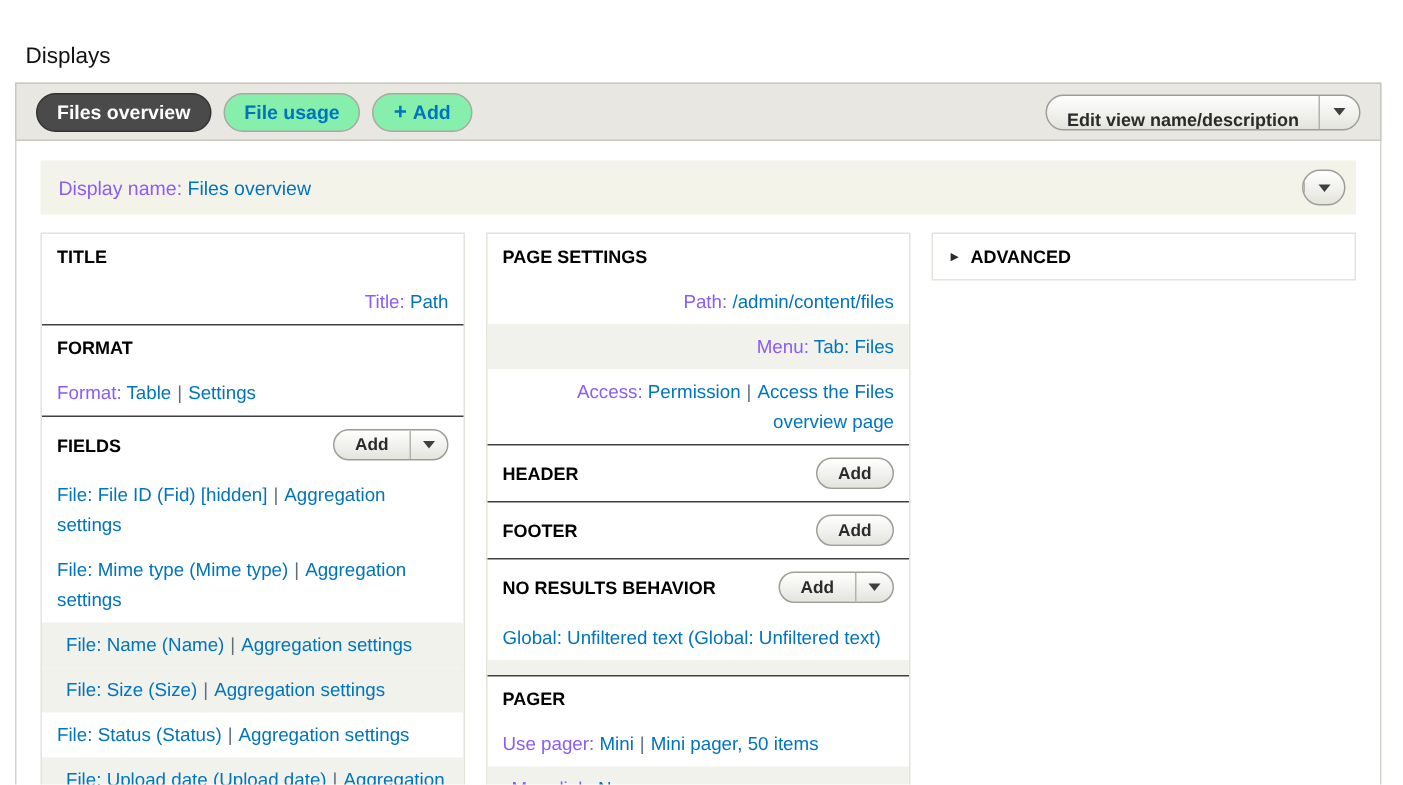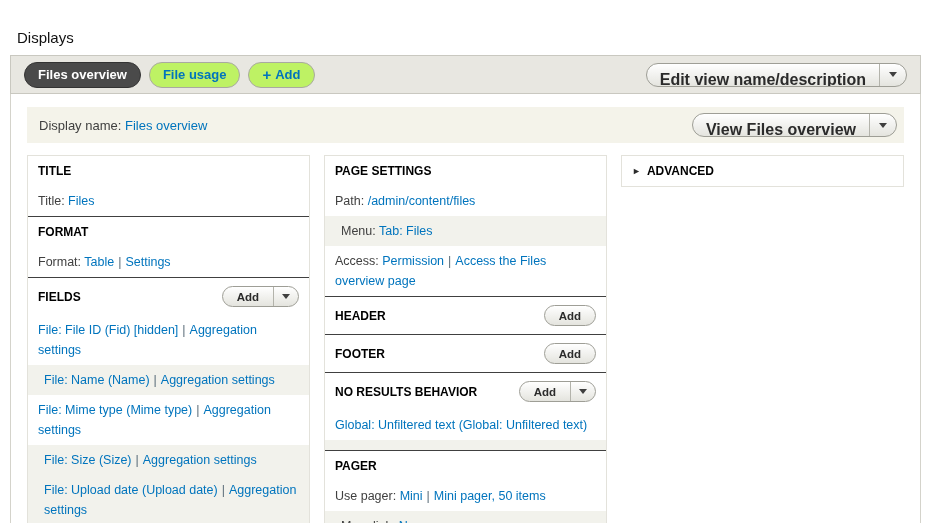--- a/index.html
+++ b/index.html
@@ -16,31 +16,31 @@
     margin:0 10px; width:911px; height:39px;
     background:#e8e7e1; border:1px solid #c9c8c0;
     display:flex; align-items:center; padding:0 13px;
   }
   .tab {
     height:26px; display:inline-flex; align-items:center;
     border-radius:13px; padding:0 13px; margin-right:8px;
     font-size:13px; font-weight:bold; cursor:pointer; white-space:nowrap;
   }
   .tab.active { background:#4a4a4a; color:#fff; border:1px solid #333; }
-  .tab.inactive { background:#bef264; color:#0074bd; border:1px solid #a9a9a1; }
+  .tab.inactive { background:#86efac; color:#0074bd; border:1px solid #a9a9a1; }
   .tab .plus { font-size:15px; font-weight:bold; margin-right:4px; line-height:1; }
   
   .pill {
     display:inline-flex; align-items:stretch; height:24px;
     border:1px solid #9e9e96; border-radius:12px; overflow:hidden;
     background:linear-gradient(#ffffff,#e4e4de); cursor:pointer;
   }
   .pill .pill-label {
     display:flex; align-items:center; padding:16px 13px;
-    font-size:16px; font-weight:bold; color:#2b2b2b; white-space:nowrap;
+    font-size:12px; font-weight:bold; color:#2b2b2b; white-space:nowrap;
   }
   .pill .caret-seg {
     width:27px; border-left:1px solid #b3b3ab;
     display:flex; align-items:center; justify-content:center;
   }
   .caret {
     width:0; height:0;
     border-left:4px solid transparent; border-right:4px solid transparent;
     border-top:5px solid #3f3f3f;
   }
@@ -52,27 +52,27 @@
   .panel {
     margin:0 10px; width:911px; border:1px solid #d4d3cb; border-top:none;
     padding:13px 16px; background:#fff;
   }
   .display-bar {
     background:#f4f3ea; height:36px; display:flex; align-items:center;
     padding:0 7px 0 12px; font-size:13px; margin-bottom:12px;
   }
   .display-bar .pill { margin-left:auto; }
   .lnk { color:#0074bd; text-decoration:none; cursor:pointer; }
-  .lbl { color:#404040; }
+  .lbl { color:#8b5cf6; }
   .pipe { color:#5d6f7b; padding:0 4px; }
   
   .cols { display:flex; gap:14px; align-items:flex-start; }
   .col { width:283px; border:1px solid #e3e2db; background:#fff; }
   .section { border-top:1px solid #404040; }
-  .section:first-child { border-top:none; }
+  .section:first-child { border-top:none;text-align:right; }
   .sec-head {
     display:flex; align-items:center; justify-content:space-between;
     padding:8px 10px; min-height:30px;
     font-size:12px; font-weight:bold; color:#000;
   }
   .sec-head .arrow { font-size:9px; margin-right:6px; color:#2b2b2b; }
   .row { padding:5px 10px; font-size:12.5px; line-height:20px; }
   .row.shaded { background:#f2f2ec;padding-left:16px; }
   .spacer-shaded { height:10px; background:#f2f2ec; }
   .adv-head { justify-content:flex-start; cursor:pointer; }
@@ -100,37 +100,36 @@
     </span>
   </div>
 </div>
 
 <div class="panel">
 
   <div class="display-bar">
     <span class="lbl">Display name:</span>&nbsp;
     <a class="lnk">Files overview</a>
     <div class="pill">
-      <span class="pill-label">View Files overview</span>
       <span class="caret-seg">
         <span class="caret"></span>
       </span>
     </div>
   </div>
 
   <div class="cols">
 
     <div class="col">
       <div class="section">
         <div class="sec-head">
           <span>TITLE</span>
         </div>
         <div class="row">
           <span class="lbl">Title:</span>
-          <a class="lnk">Files</a>
+          <a class="lnk">Path</a>
         </div>
       </div>
       <div class="section">
         <div class="sec-head">
           <span>FORMAT</span>
         </div>
         <div class="row">
           <span class="lbl">Format:</span>
           <a class="lnk">Table</a><span class="pipe">|</span><a class="lnk">Settings</a>
         </div>
@@ -141,28 +140,31 @@
           <span class="pill small">
             <span class="pill-label">Add</span>
             <span class="caret-seg">
               <span class="caret"></span>
             </span>
           </span>
         </div>
         <div class="row">
           <a class="lnk">File: File ID (Fid) [hidden]</a><span class="pipe">|</span><a class="lnk">Aggregation settings</a>
         </div>
+        <div class="row">
+          <a class="lnk">File: Mime type (Mime type)</a><span class="pipe">|</span><a class="lnk">Aggregation settings</a>
+        </div>
         <div class="row shaded">
           <a class="lnk">File: Name (Name)</a><span class="pipe">|</span><a class="lnk">Aggregation settings</a>
         </div>
-        <div class="row">
-          <a class="lnk">File: Mime type (Mime type)</a><span class="pipe">|</span><a class="lnk">Aggregation settings</a>
-        </div>
         <div class="row shaded">
           <a class="lnk">File: Size (Size)</a><span class="pipe">|</span><a class="lnk">Aggregation settings</a>
+        </div>
+        <div class="row">
+          <a class="lnk">File: Status (Status)</a><span class="pipe">|</span><a class="lnk">Aggregation settings</a>
         </div>
         <div class="row shaded">
           <a class="lnk">File: Upload date (Upload date)</a><span class="pipe">|</span><a class="lnk">Aggregation settings</a>
         </div>
 
       </div>
     </div>
 
     <div class="col">
       <div class="section">

